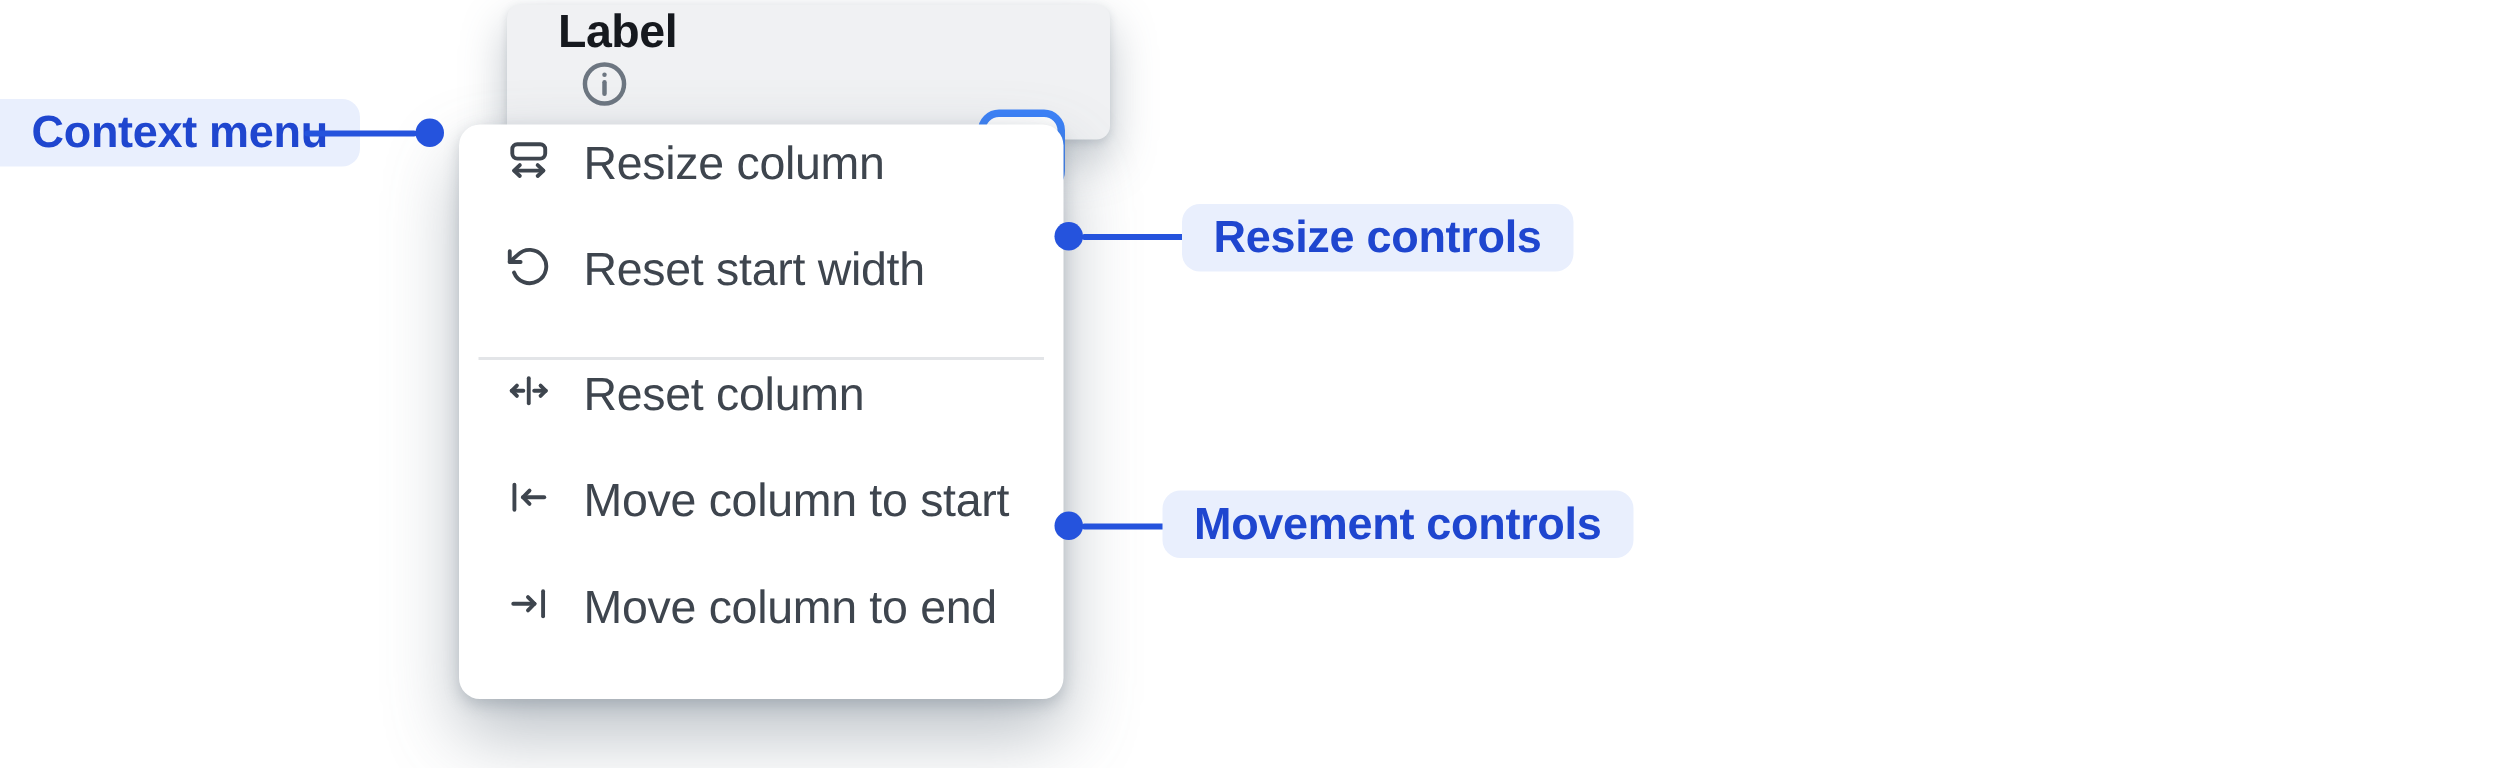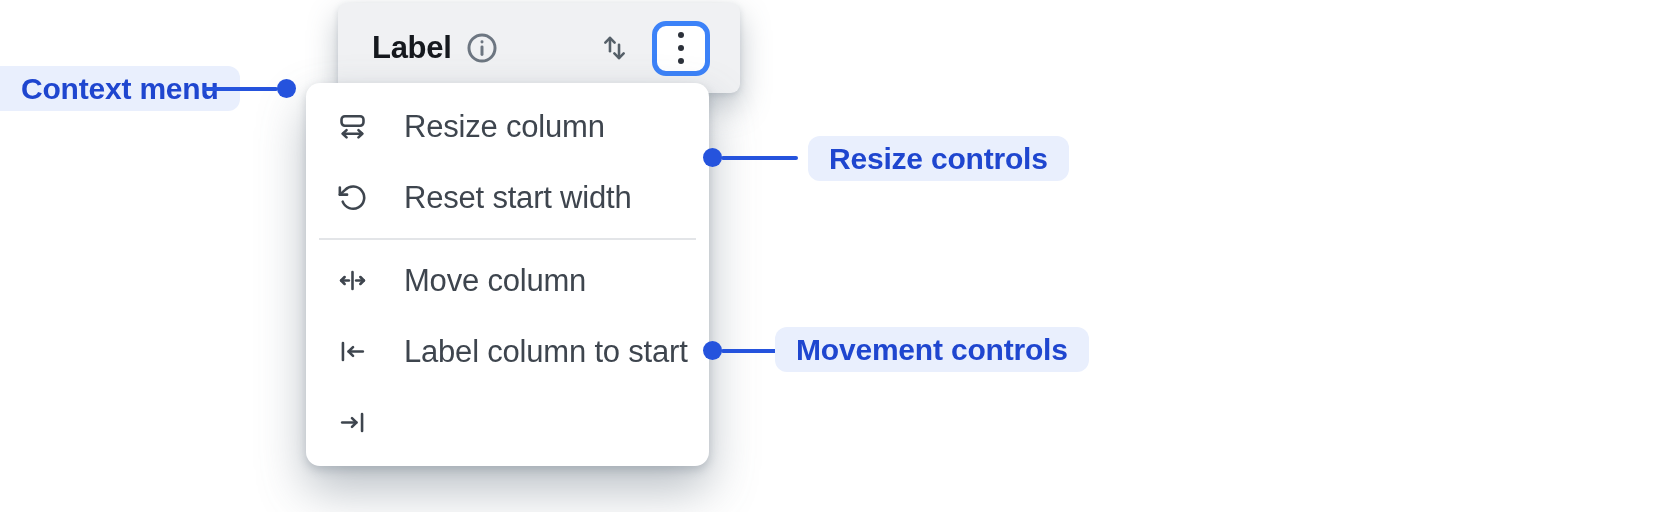--- a/index.html
+++ b/index.html
@@ -7,23 +7,24 @@
     width:1672px;height:512px;position:relative;overflow:hidden;
     font-family:"Liberation Sans","DejaVu Sans",sans-serif;
     -webkit-font-smoothing:antialiased;
   }
   
   .col-header{
     position:absolute;left:338px;top:3px;width:402px;height:90px;
     background:var(--header_bg,#f0f1f3);
     border-radius:9px;
     box-shadow:0 14px 30px rgba(85,100,115,.38),0 2px 6px rgba(85,100,115,.18);
-    display:flex;align-items:center;
+    display:flex;align-items:flex-start;
     padding:0 30px 0 34px;box-sizing:border-box;
     z-index:1;
+    flex-direction:column;
   }
   .col-header .title{
     font-size:31px;font-weight:700;color:#16191e;letter-spacing:-.3px;
   }
   .hicon{display:flex;align-items:center;justify-content:center;}
   .info-ic{margin-left:14px;color:#6d7681;}
   .right-group{margin-left:auto;display:flex;align-items:center;}
   .sort-ic{color:#566069;cursor:pointer;}
   .kebab-btn{
     margin-left:22px;width:58px;height:55px;background:#ffffff;
@@ -34,38 +35,38 @@
   .kebab-btn .dot{width:6px;height:6px;border-radius:50%;background:#2c313a;}
   
   .menu{
     position:absolute;left:306px;top:83px;width:403px;
     background:#ffffff;border-radius:14px;
     box-shadow:0 4px 10px rgba(90,104,118,.28),0 24px 48px rgba(90,104,118,.42);
     padding:8px 0;box-sizing:border-box;z-index:2;
     display:flex;flex-direction:column;
   }
   .menu-item{
-    height:71px;display:flex;align-items:center;gap:36px;
+    height:71px;display:flex;gap:21px;
     padding:0 20px 0 31px;cursor:pointer;background:transparent;border:none;
   }
   .menu-item .mi-icon{color:var(--menu_text,#3e454e);flex:0 0 auto;display:flex;}
   .menu-item .mi-label{
     font-size:31px;color:var(--menu_text,#3e454e);letter-spacing:-.2px;white-space:nowrap;
   }
   .menu-divider{height:2px;background:#e3e5e8;margin:5px 13px;}
   
   .pill{
     position:absolute;height:45px;z-index:3;
     background:var(--annotation_bg,#e9effd);
     color:var(--annotation_text,#1f46cf);
     border-radius:12px;display:flex;align-items:center;
     padding:0 21px;font-size:30px;font-weight:600;letter-spacing:-.2px;white-space:nowrap;
   }
   .pill-context{left:0;top:66px;border-top-left-radius:0;border-bottom-left-radius:0;}
-  .pill-resize{left:808px;top:136px;}
+  .pill-resize{left:788px;top:136px;}
   .pill-move{left:775px;top:327px;}
   .conn-line{position:absolute;height:3.5px;background:var(--connector,#2553dd);z-index:3;border-radius:2px;}
   .line-context{left:203px;top:87px;width:75px;}
   .line-resize{left:721px;top:156px;width:77px;}
   .line-move{left:721px;top:349px;width:77px;}
   .conn-dot{position:absolute;width:19px;height:19px;border-radius:50%;background:var(--connector,#2553dd);z-index:3;}
   .dot-context{left:277px;top:79px;}
   .dot-resize{left:703px;top:148px;}
   .dot-move{left:703px;top:341px;}
   svg{display:block;}
@@ -128,42 +129,43 @@
   <div class="menu-item">
     <span class="mi-icon">
       <svg width="31" height="31" viewBox="0 0 24 24" fill="none" stroke="currentColor" stroke-width="2" stroke-linecap="round" stroke-linejoin="round">
         <line x1="12" y1="5.5" x2="12" y2="18.5"></line>
         <line x1="9.2" y1="12" x2="3.2" y2="12"></line>
         <polyline points="5.9 9.3 3.2 12 5.9 14.7"></polyline>
         <line x1="14.8" y1="12" x2="20.8" y2="12"></line>
         <polyline points="18.1 9.3 20.8 12 18.1 14.7"></polyline>
       </svg>
     </span>
-    <span class="mi-label">Move column</span>
+    <span class="mi-label">Reset column</span>
   </div>
 
   <div class="menu-item">
     <span class="mi-icon">
       <svg width="31" height="31" viewBox="0 0 24 24" fill="none" stroke="currentColor" stroke-width="2" stroke-linecap="round" stroke-linejoin="round">
         <line x1="4.6" y1="5.5" x2="4.6" y2="18.5"></line>
         <line x1="20" y1="12" x2="9" y2="12"></line>
         <polyline points="12.4 8.6 9 12 12.4 15.4"></polyline>
       </svg>
     </span>
-    <span class="mi-label">Label column to start</span>
+    <span class="mi-label">Move column to start</span>
   </div>
 
   <div class="menu-item">
     <span class="mi-icon">
       <svg width="31" height="31" viewBox="0 0 24 24" fill="none" stroke="currentColor" stroke-width="2" stroke-linecap="round" stroke-linejoin="round">
         <line x1="19.4" y1="5.5" x2="19.4" y2="18.5"></line>
         <line x1="4" y1="12" x2="15" y2="12"></line>
         <polyline points="11.6 8.6 15 12 11.6 15.4"></polyline>
       </svg>
     </span>
+    <span class="mi-label">Move column to end</span>
   </div>
 </div>
 
 <div class="pill pill-context">Context menu</div>
 <div class="conn-line line-context"></div>
 <div class="conn-dot dot-context"></div>
 
 <div class="conn-dot dot-resize"></div>
 <div class="conn-line line-resize"></div>
 <div class="pill pill-resize">Resize controls</div>

